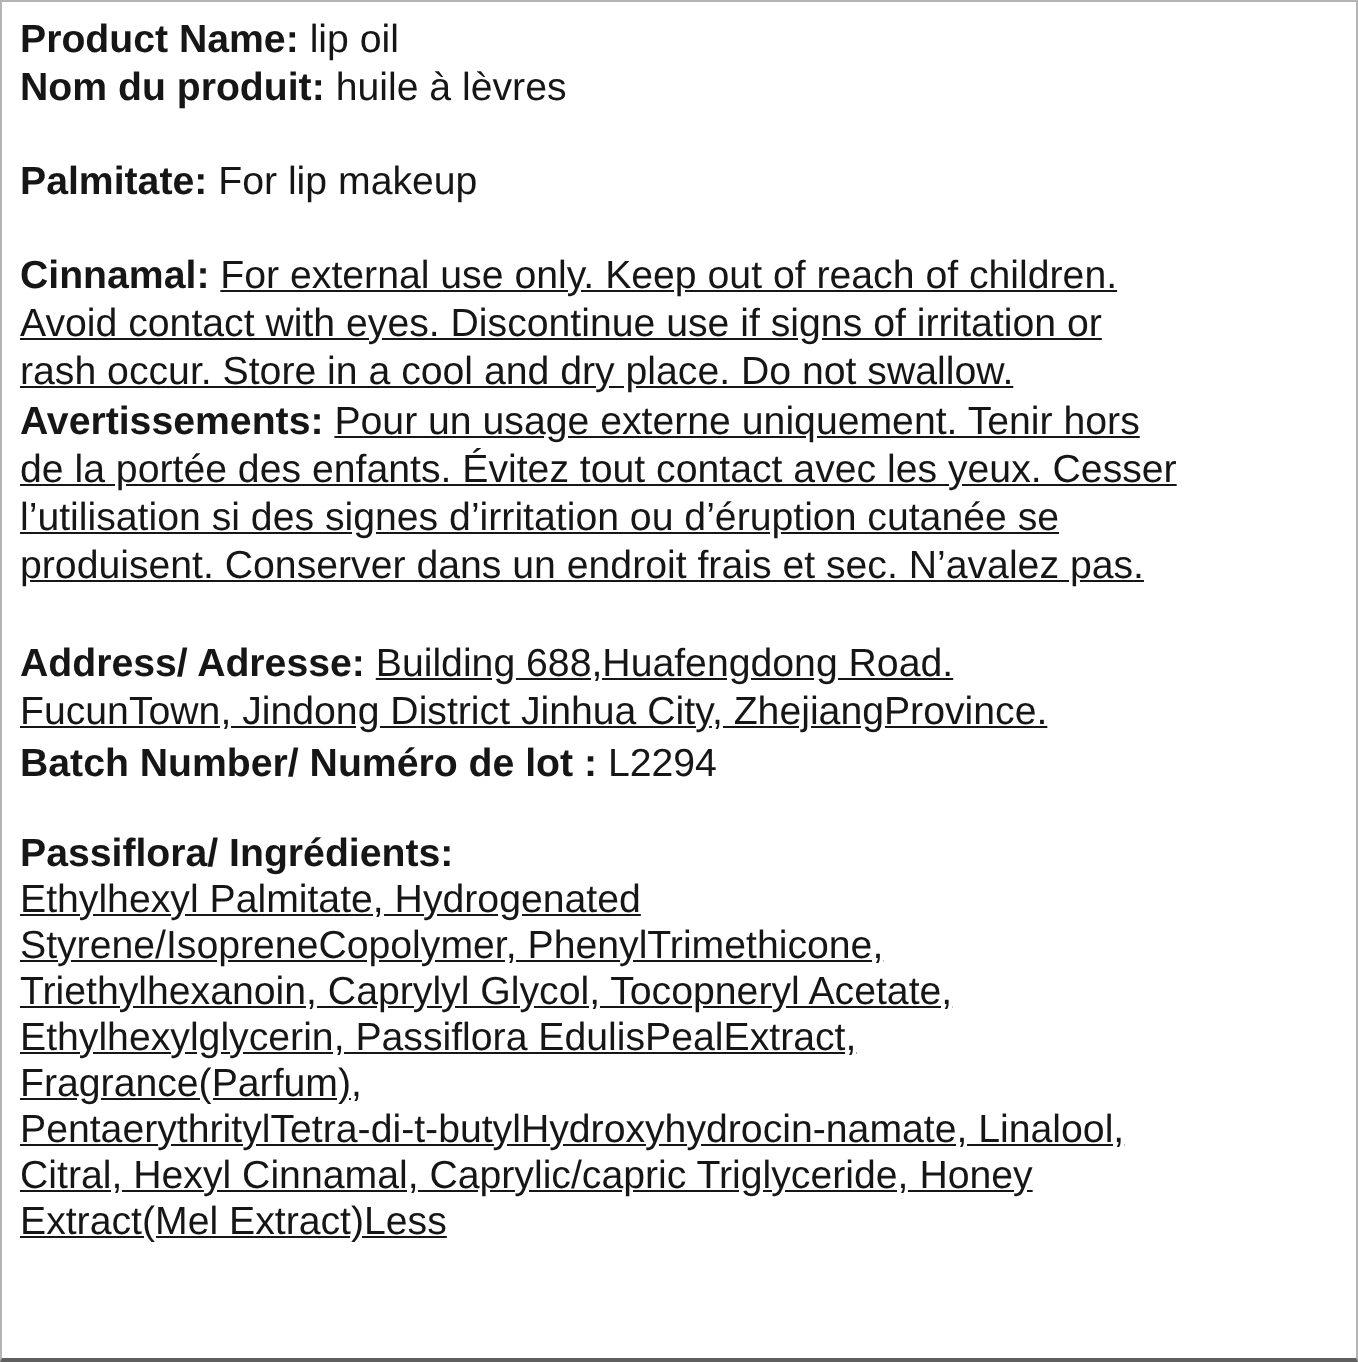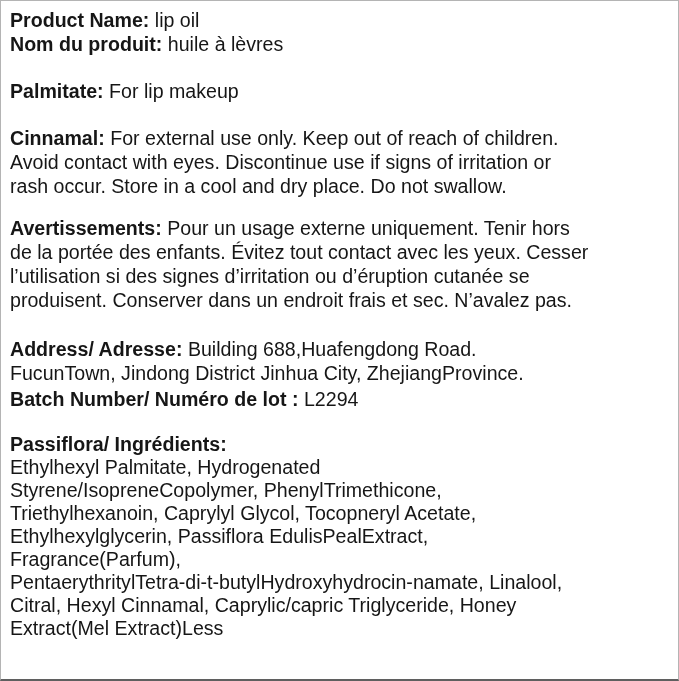--- a/index.html
+++ b/index.html
@@ -12,26 +12,26 @@
     border-bottom: 2px solid #5f5f5f;
     padding: 7px 4px 0 9px;
     font-family: "Liberation Sans", sans-serif;
     font-size: 19.6px;
     line-height: 24px;
     color: #161616;
     overflow: hidden;
   }
   p { margin: 0; }
   b { font-weight: 700; }
-  .ml { white-space: pre-line; }           
+  .ml { white-space: pre-line; text-decoration: underline; }           
   .sec-product   { margin-bottom: 23px; }
   .sec-functions { margin-bottom: 23px; }
   .sec-warnings  { margin-bottom: 25px; }
   .sec-mfr       { margin-bottom: 22px; }
-  .warnings-fr   { margin-top: 18px; }
+  .warnings-fr   { margin-top: 1px; }
   .batch-line    { margin-top: 2px; }
   .sec-ingredients p { line-height: 23px; }
 </style>
 </head>
 <body>
 
 <section class="sec-product">
   <p><b>Product Name:</b> <span>lip oil</span></p>
   <p><b>Nom du produit:</b> <span>huile à lèvres</span></p>
 </section>

